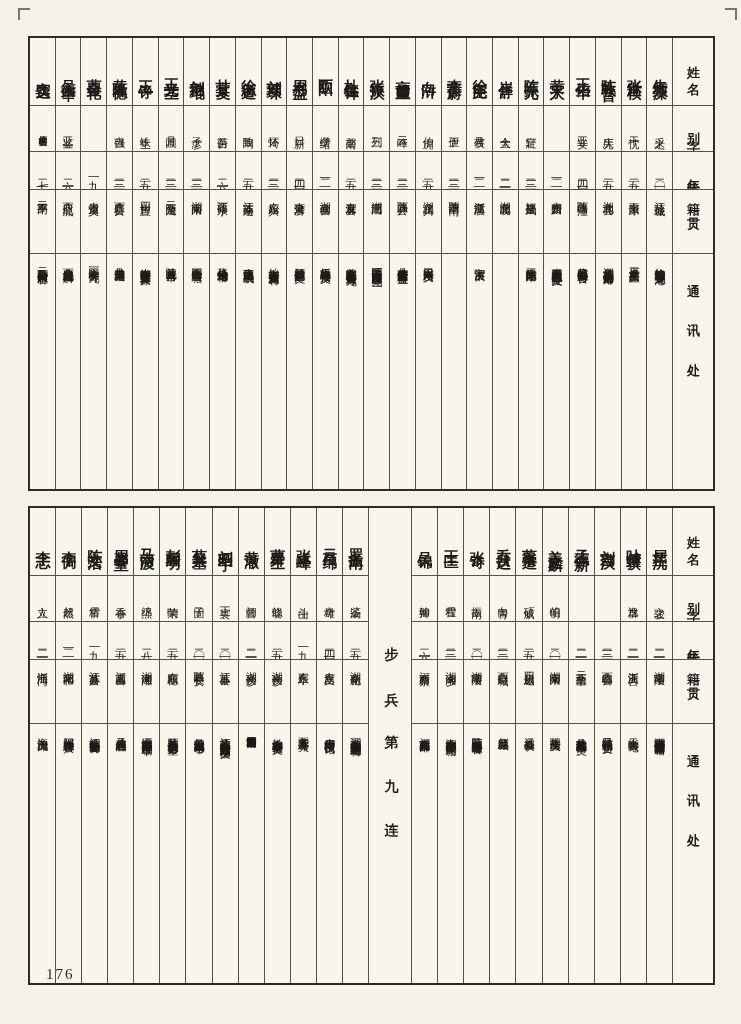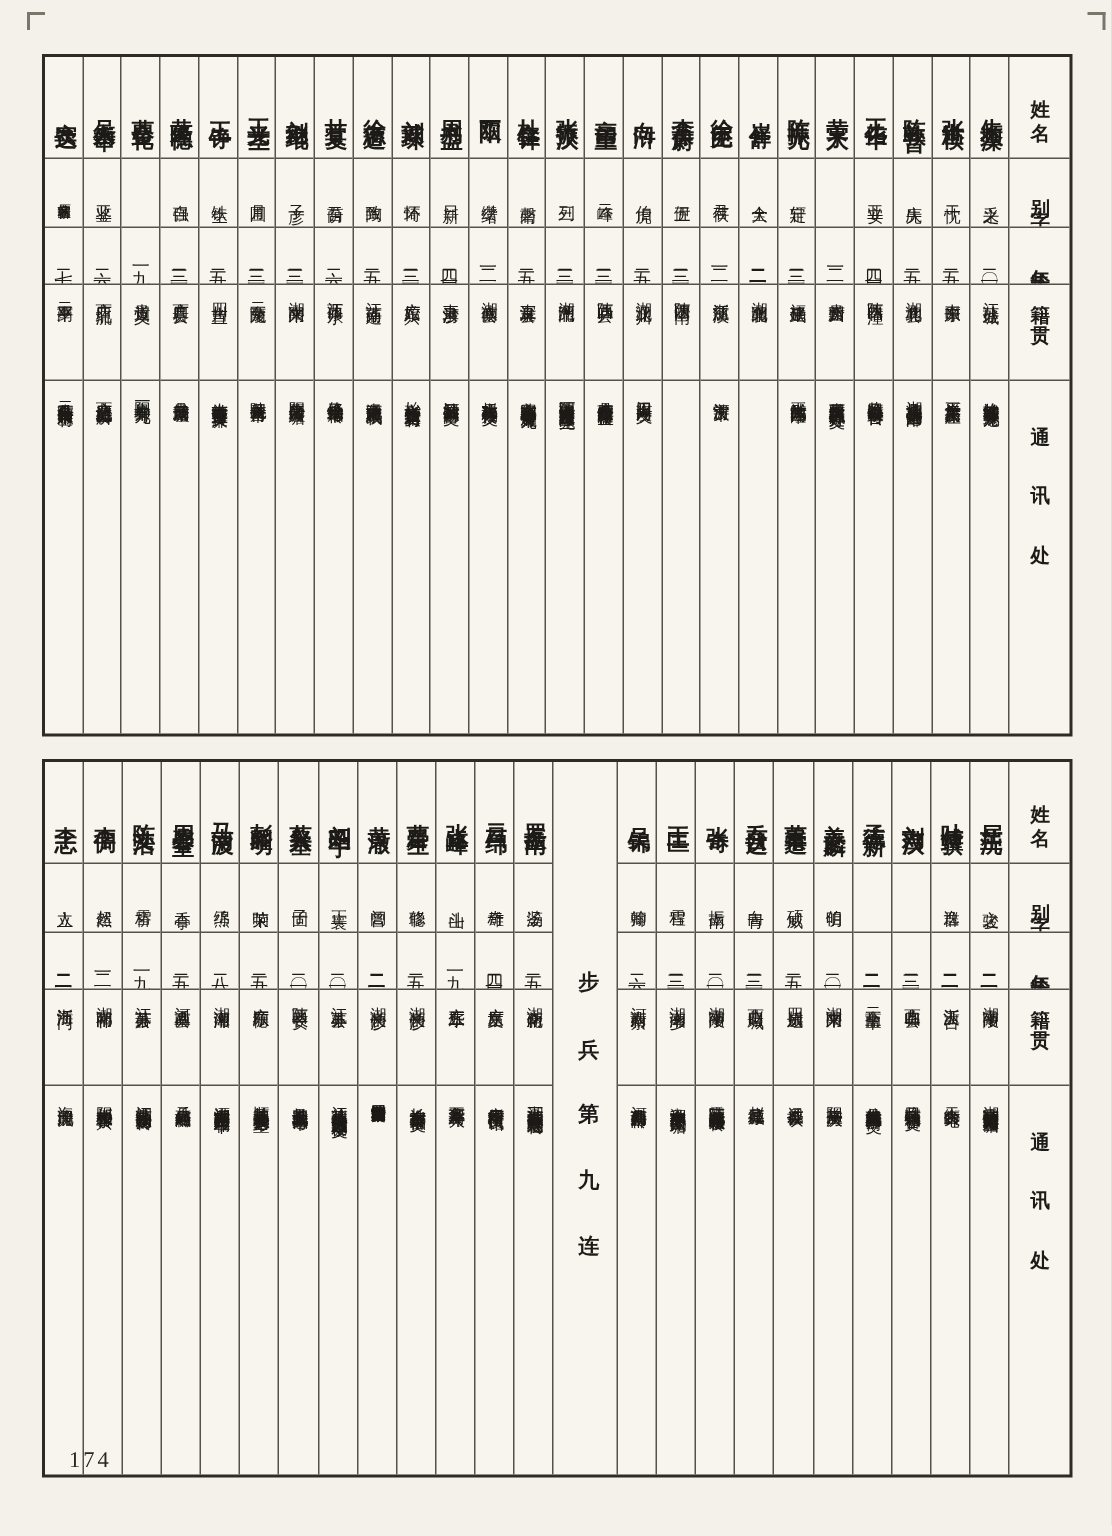--- a/index.html
+++ b/index.html
@@ -896,14 +896,14 @@
         </div>
         <div class="cell r-origin">
           <span class="vtext origin">浙江海门</span>
         </div>
         <div class="cell r-addr">
           <span class="vtext addr">海门北岸大汾</span>
         </div>
       </div>
     </div>
 
-  <div class="page-number">174</div>
+  <div class="page-number">176</div>
 </div>
 
 </body></html>

